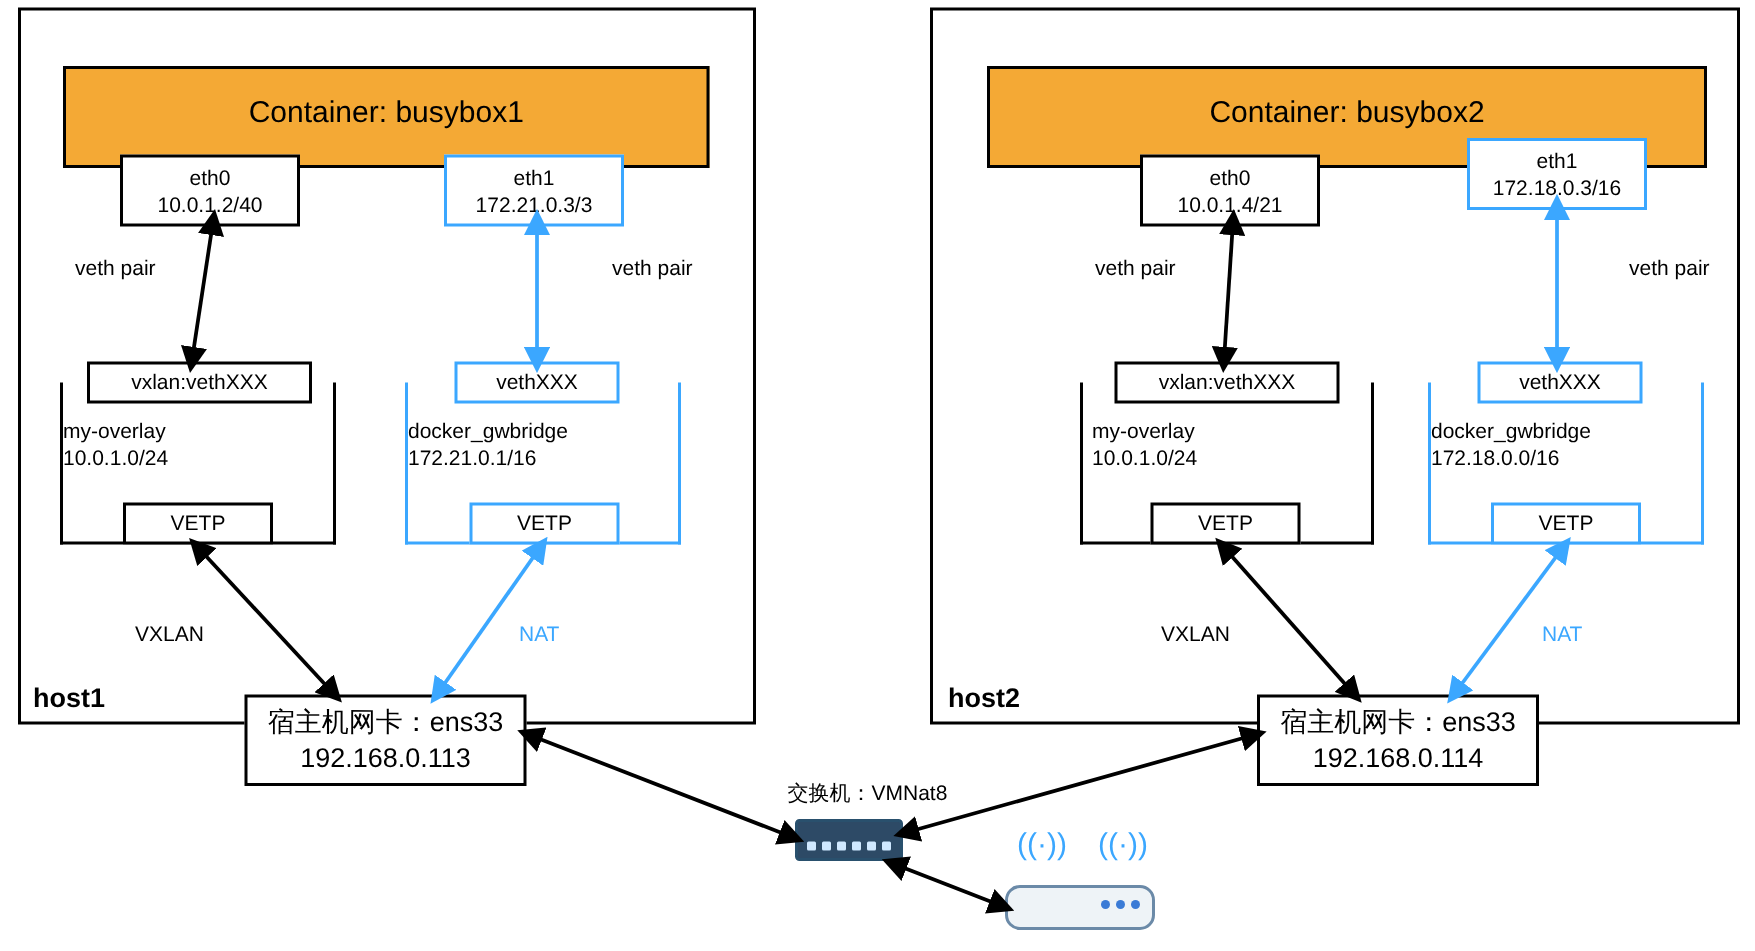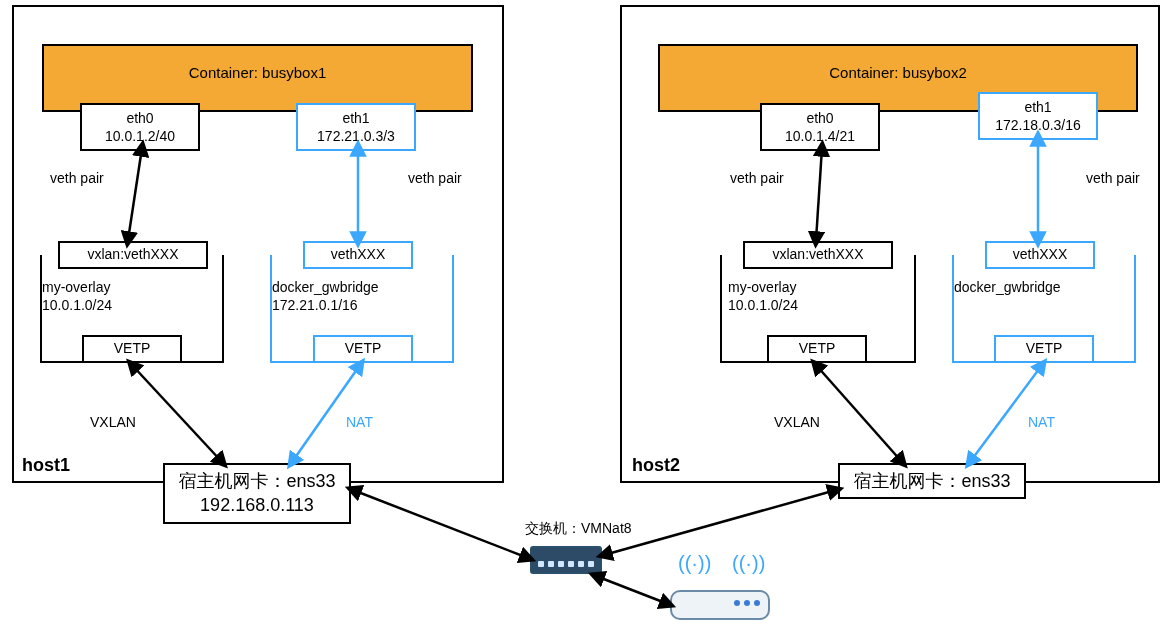--- a/index.html
+++ b/index.html
@@ -1,19 +1,19 @@
 <!DOCTYPE html>
 <html><head>
 <meta charset="utf-8">
 <style>
   *{box-sizing:border-box;margin:0;padding:0}
   body{font-family:Arial,"Microsoft YaHei",sans-serif;font-size:14px;background:#fff;width:1170px;height:634px;position:relative;overflow:hidden}
   .host{position:absolute;border:2px solid #000;background:#fff}
   .container-box{position:absolute;background:#f4a935;border:2px solid #000}
-  .container-title{text-align:center;font-size:15px;padding:18px 0 0 0}
+  .container-title{text-align:center;font-size:20px;padding:18px 0 0 0}
   .small-box{position:absolute;border:2px solid #000;background:#fff;text-align:center;font-size:14px;line-height:1.3;padding:4px 6px}
   .blue-box{border-color:#3ba7ff}
   .bracket{position:absolute;border:2px solid #000;border-top:none}
   .bracket-blue{border-color:#3ba7ff}
   .net-label{position:absolute;text-align:left;font-size:14px;line-height:1.3;width:180px}
   .edge-label{position:absolute;font-size:14px}
   .nic-box{position:absolute;border:2px solid #000;background:#fff;text-align:center;font-size:18px;line-height:1.35;padding:4px 10px}
   .host-label{position:absolute;font-size:18px;font-weight:bold}
   .switch{position:absolute;width:72px;height:28px;background:#2d4a66;border:2px solid #29506d;border-radius:3px}
   .switch .ports{position:absolute;bottom:3px;left:6px;right:6px;height:8px;display:flex;justify-content:space-between}
@@ -96,30 +96,32 @@
 
 <div class="bracket" style="left:720px;top:255px;width:196px;height:108px"></div>
 <div class="bracket bracket-blue" style="left:952px;top:255px;width:184px;height:108px"></div>
 
 <div class="net-label" style="left:728px;top:278px">
   <div>my-overlay</div>
   <div>10.0.1.0/24</div>
 </div>
 <div class="net-label" style="left:954px;top:278px">
   <div>docker_gwbridge</div>
+  <div>172.18.0.0/16</div>
 </div>
 
 <div class="small-box" style="left:767px;top:335px;width:100px;height:28px;padding-top:2px">VETP</div>
 <div class="small-box blue-box" style="left:994px;top:335px;width:100px;height:28px;padding-top:2px">VETP</div>
 
 <div class="edge-label" style="left:774px;top:414px">VXLAN</div>
 <div class="edge-label" style="left:1028px;top:414px;color:#3ba7ff">NAT</div>
 
 <div class="nic-box" style="left:838px;top:463px;width:188px">
   <div>宿主机网卡：ens33</div>
+  <div>192.168.0.114</div>
 </div>
 
 <div class="edge-label" style="left:525px;top:520px">交换机：VMNat8</div>
 <div class="switch" style="left:530px;top:546px">
   <div class="ports">
       <span></span>
       <span></span>
       <span></span>
       <span></span>
       <span></span>

